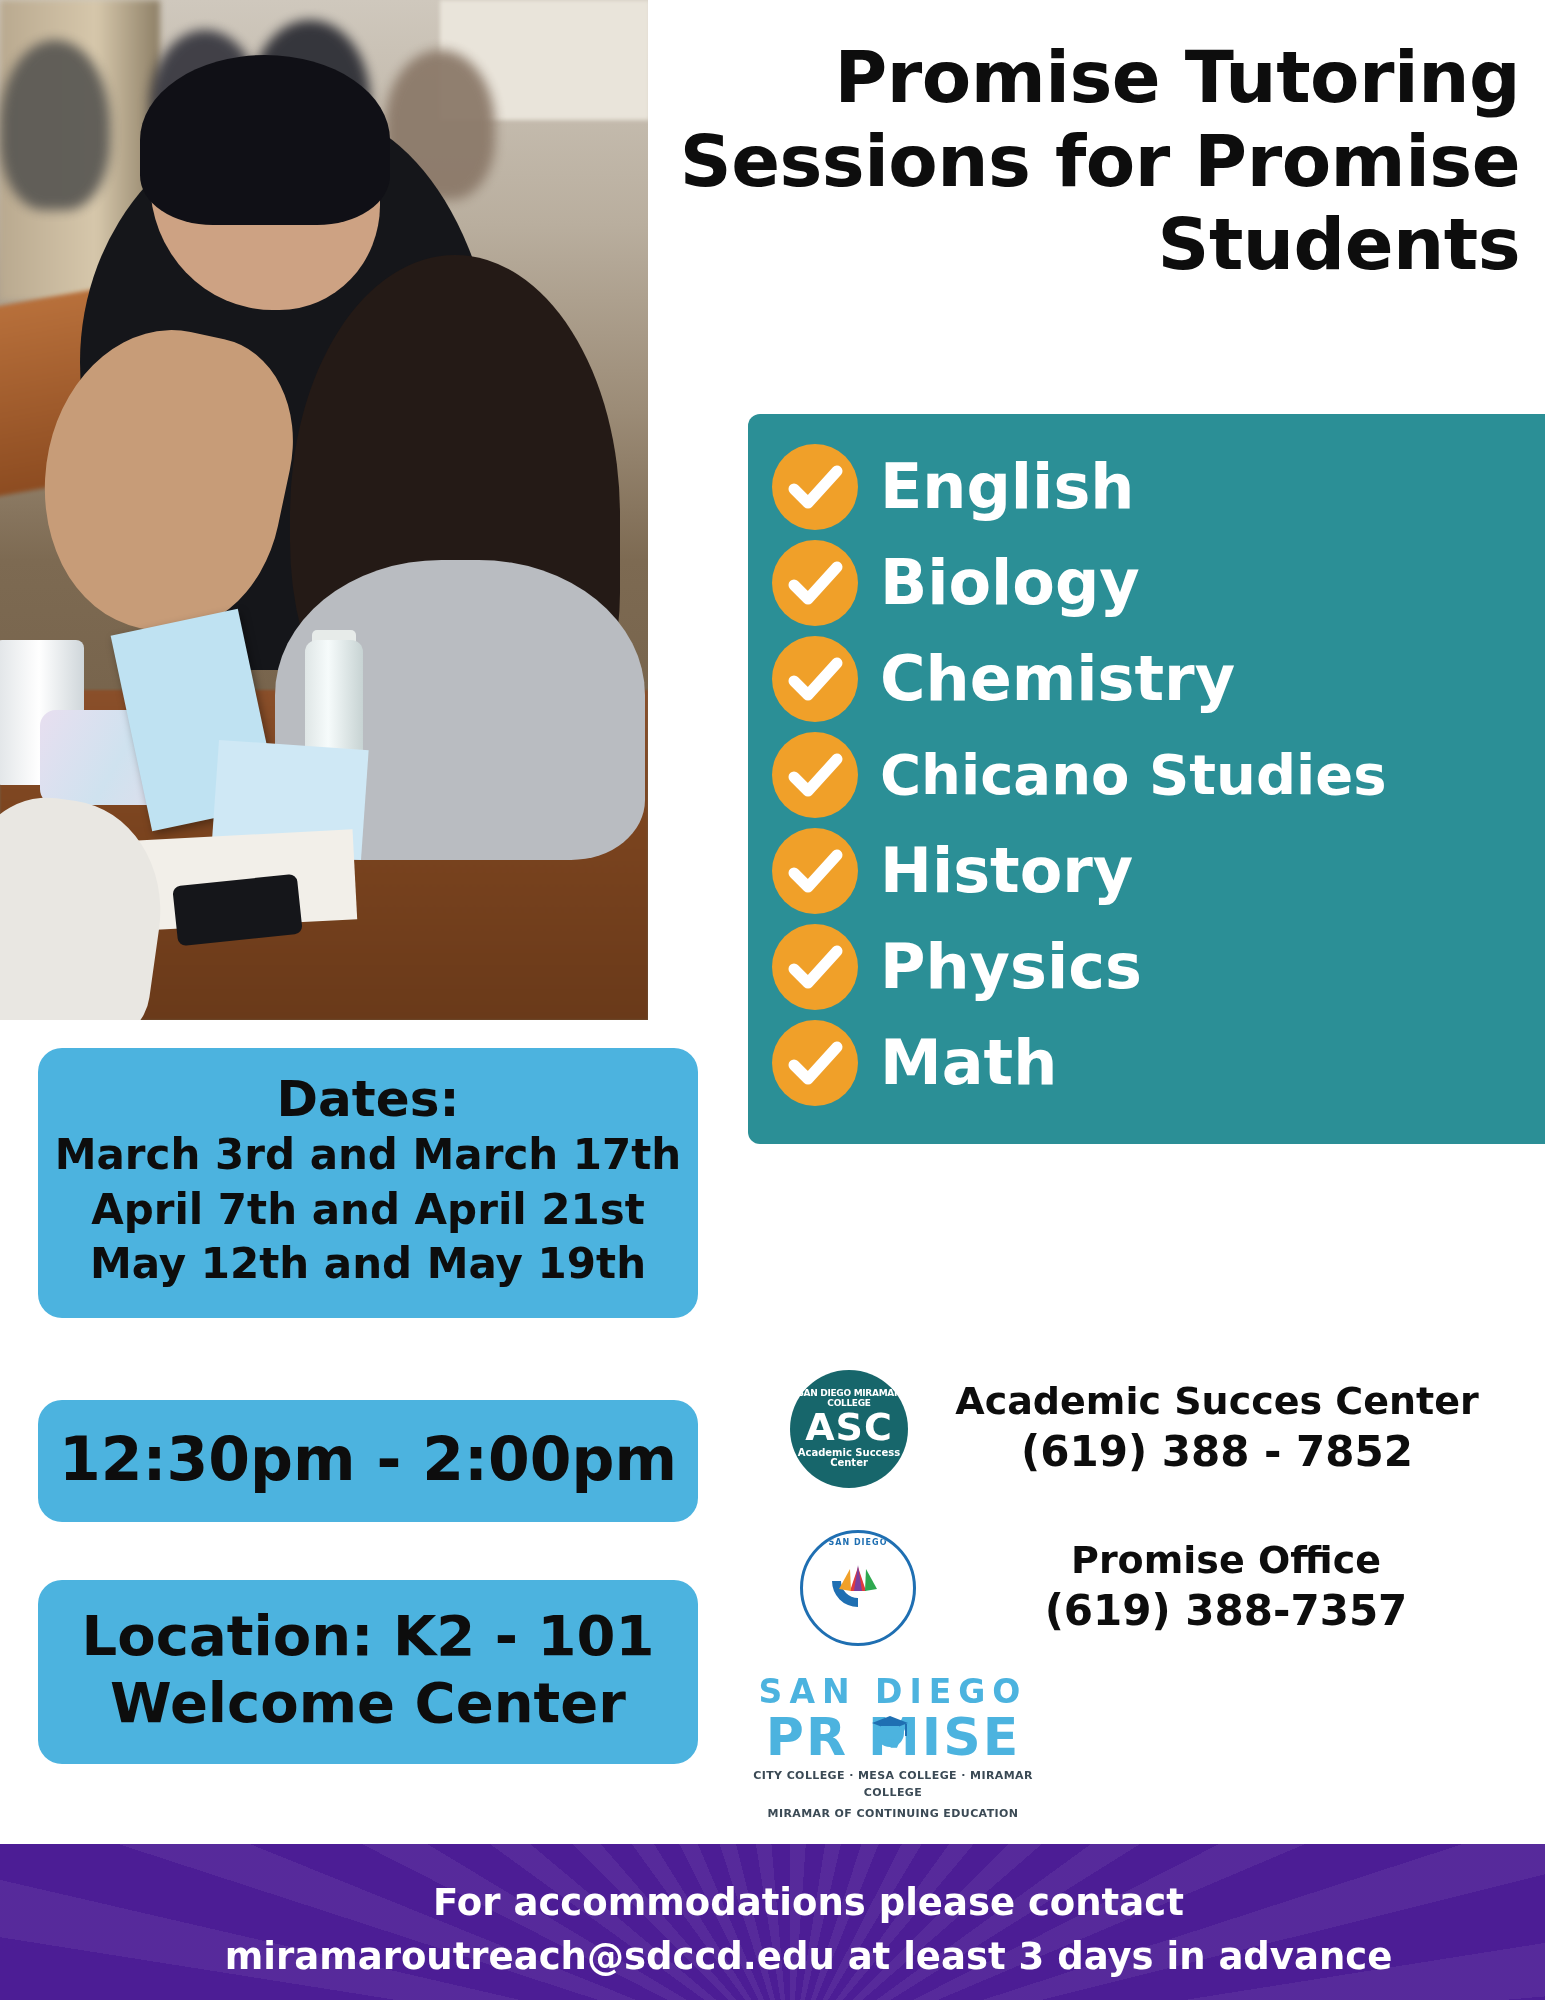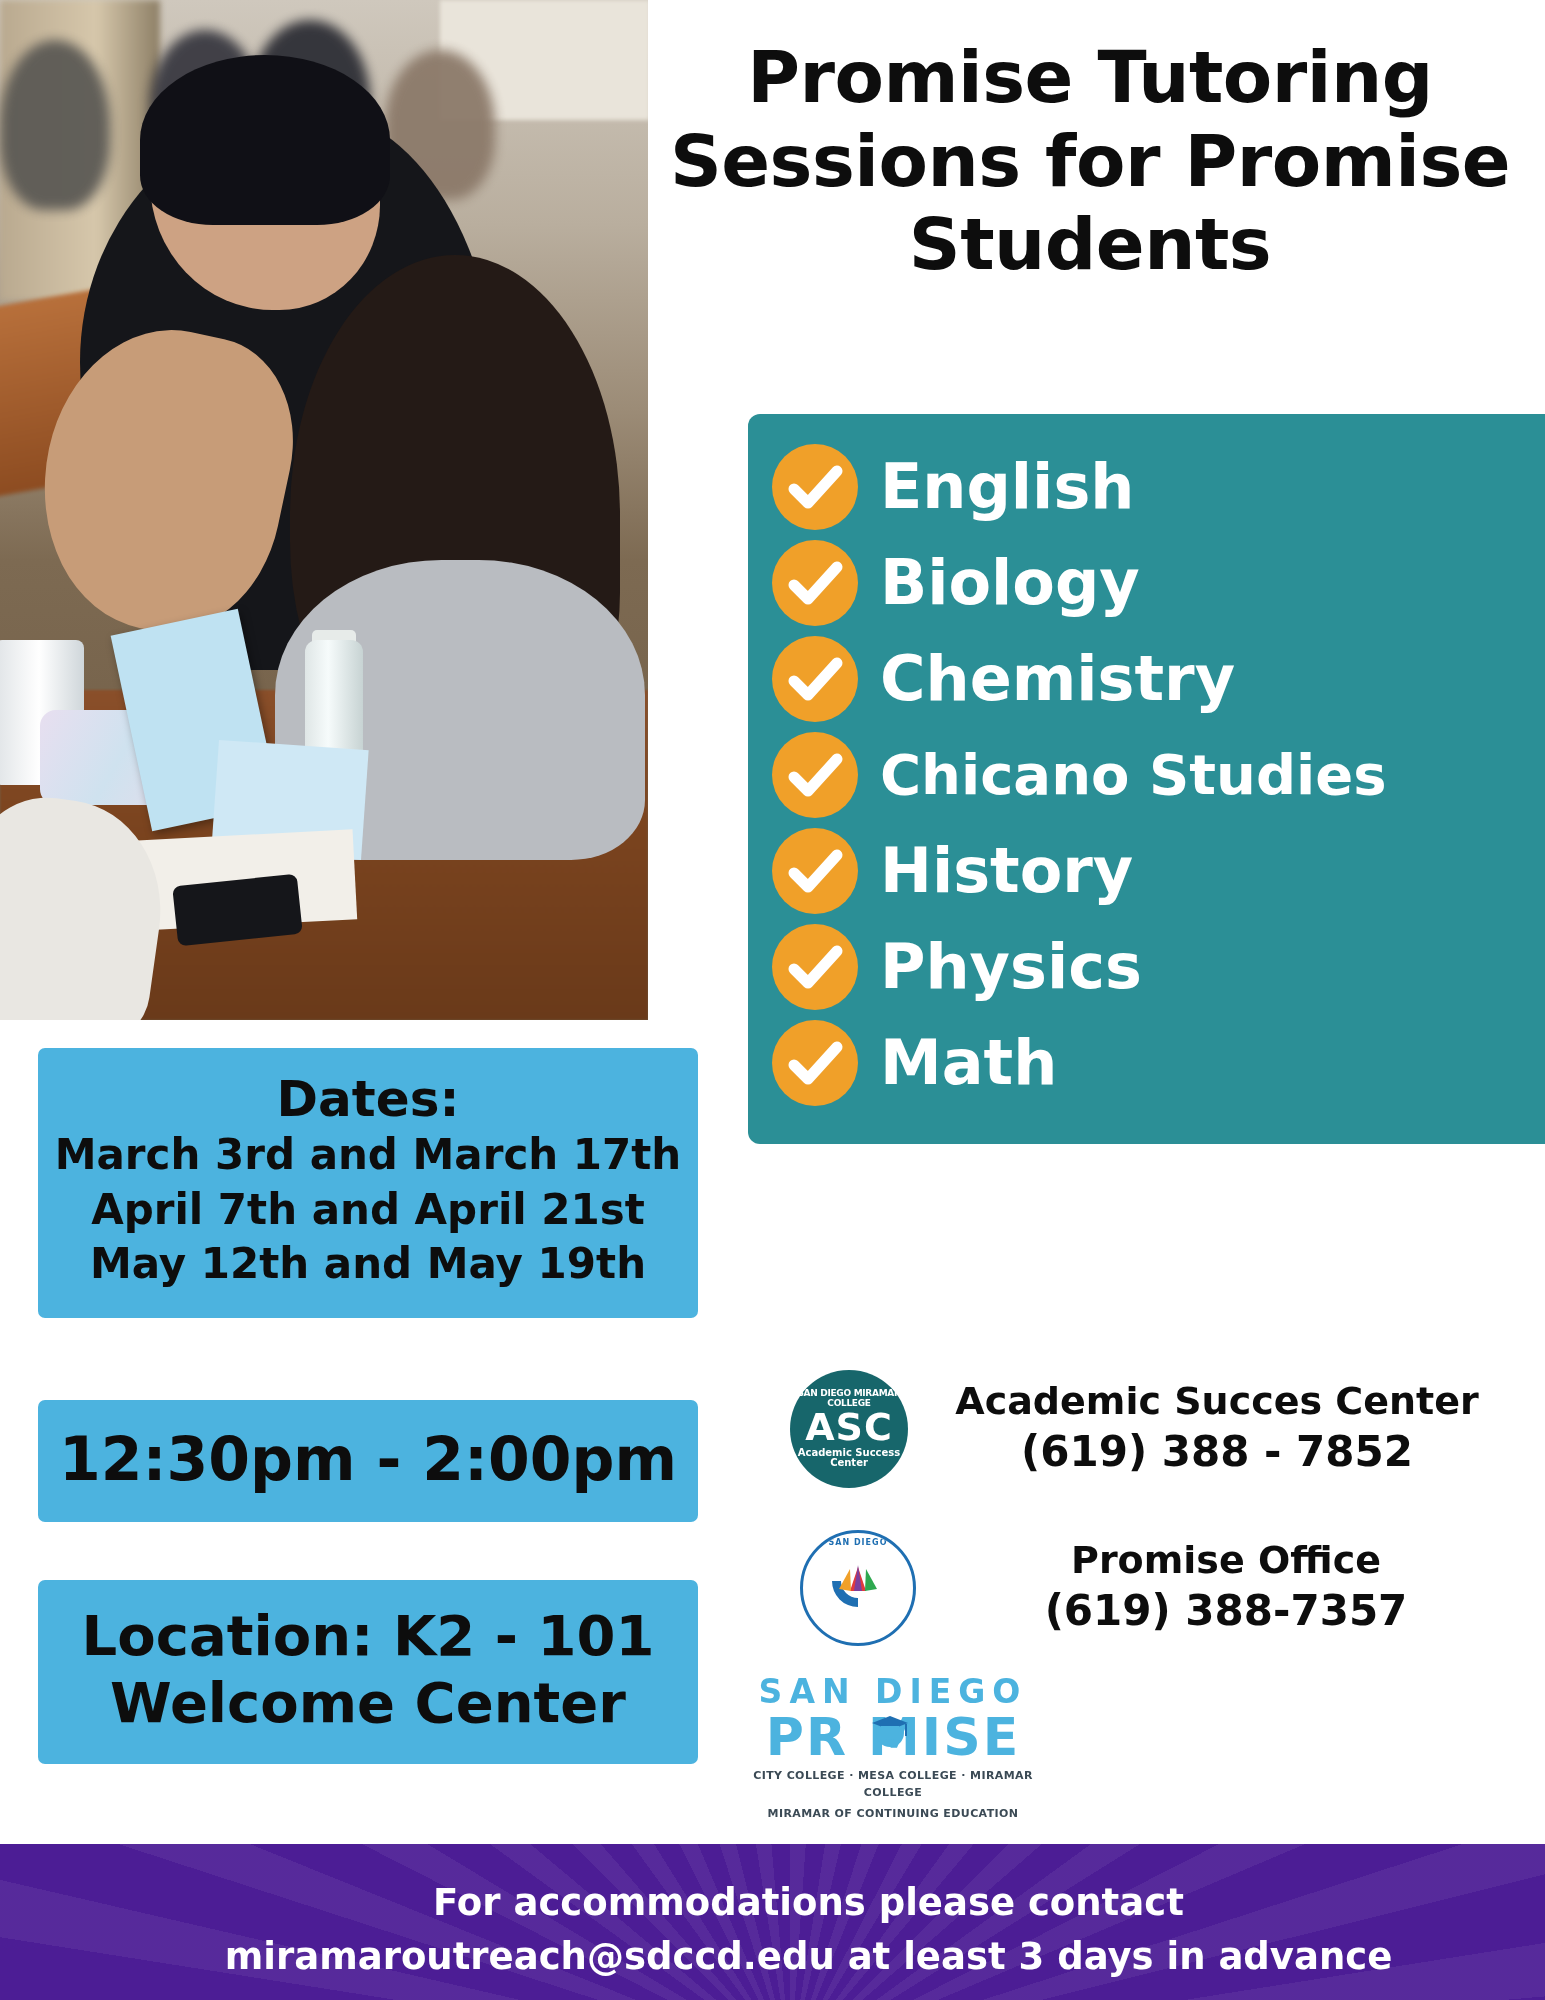--- a/index.html
+++ b/index.html
@@ -173,21 +173,21 @@
     border-radius: 40% 50% 20% 20%;
     transform: rotate(8deg);
   }
 
   
   .title {
     position: absolute;
     left: 660px;
     top: 36px;
     width: 860px;
-    text-align: center;
+    text-align: right;
     font-family: "DejaVu Sans", sans-serif;
     font-weight: bold;
     font-size: 72px;
     line-height: 1.16;
     color: #0d0d0d;
     letter-spacing: -0.5px;
   }
 
   
   .subjects {
@@ -222,21 +222,21 @@
     font-size: 62px;
     line-height: 1;
     white-space: nowrap;
   }
   .subject-label.small { font-size: 56px; }
 
   
   .blue-block {
     position: absolute;
     background: #4cb3df;
-    border-radius: 7px;
+    border-radius: 24px;
     color: #0d0d0d;
     font-family: "DejaVu Sans", sans-serif;
     font-weight: bold;
     text-align: center;
     box-sizing: border-box;
   }
   #dates-block {
     left: 38px;
     top: 1048px;
     width: 660px;

